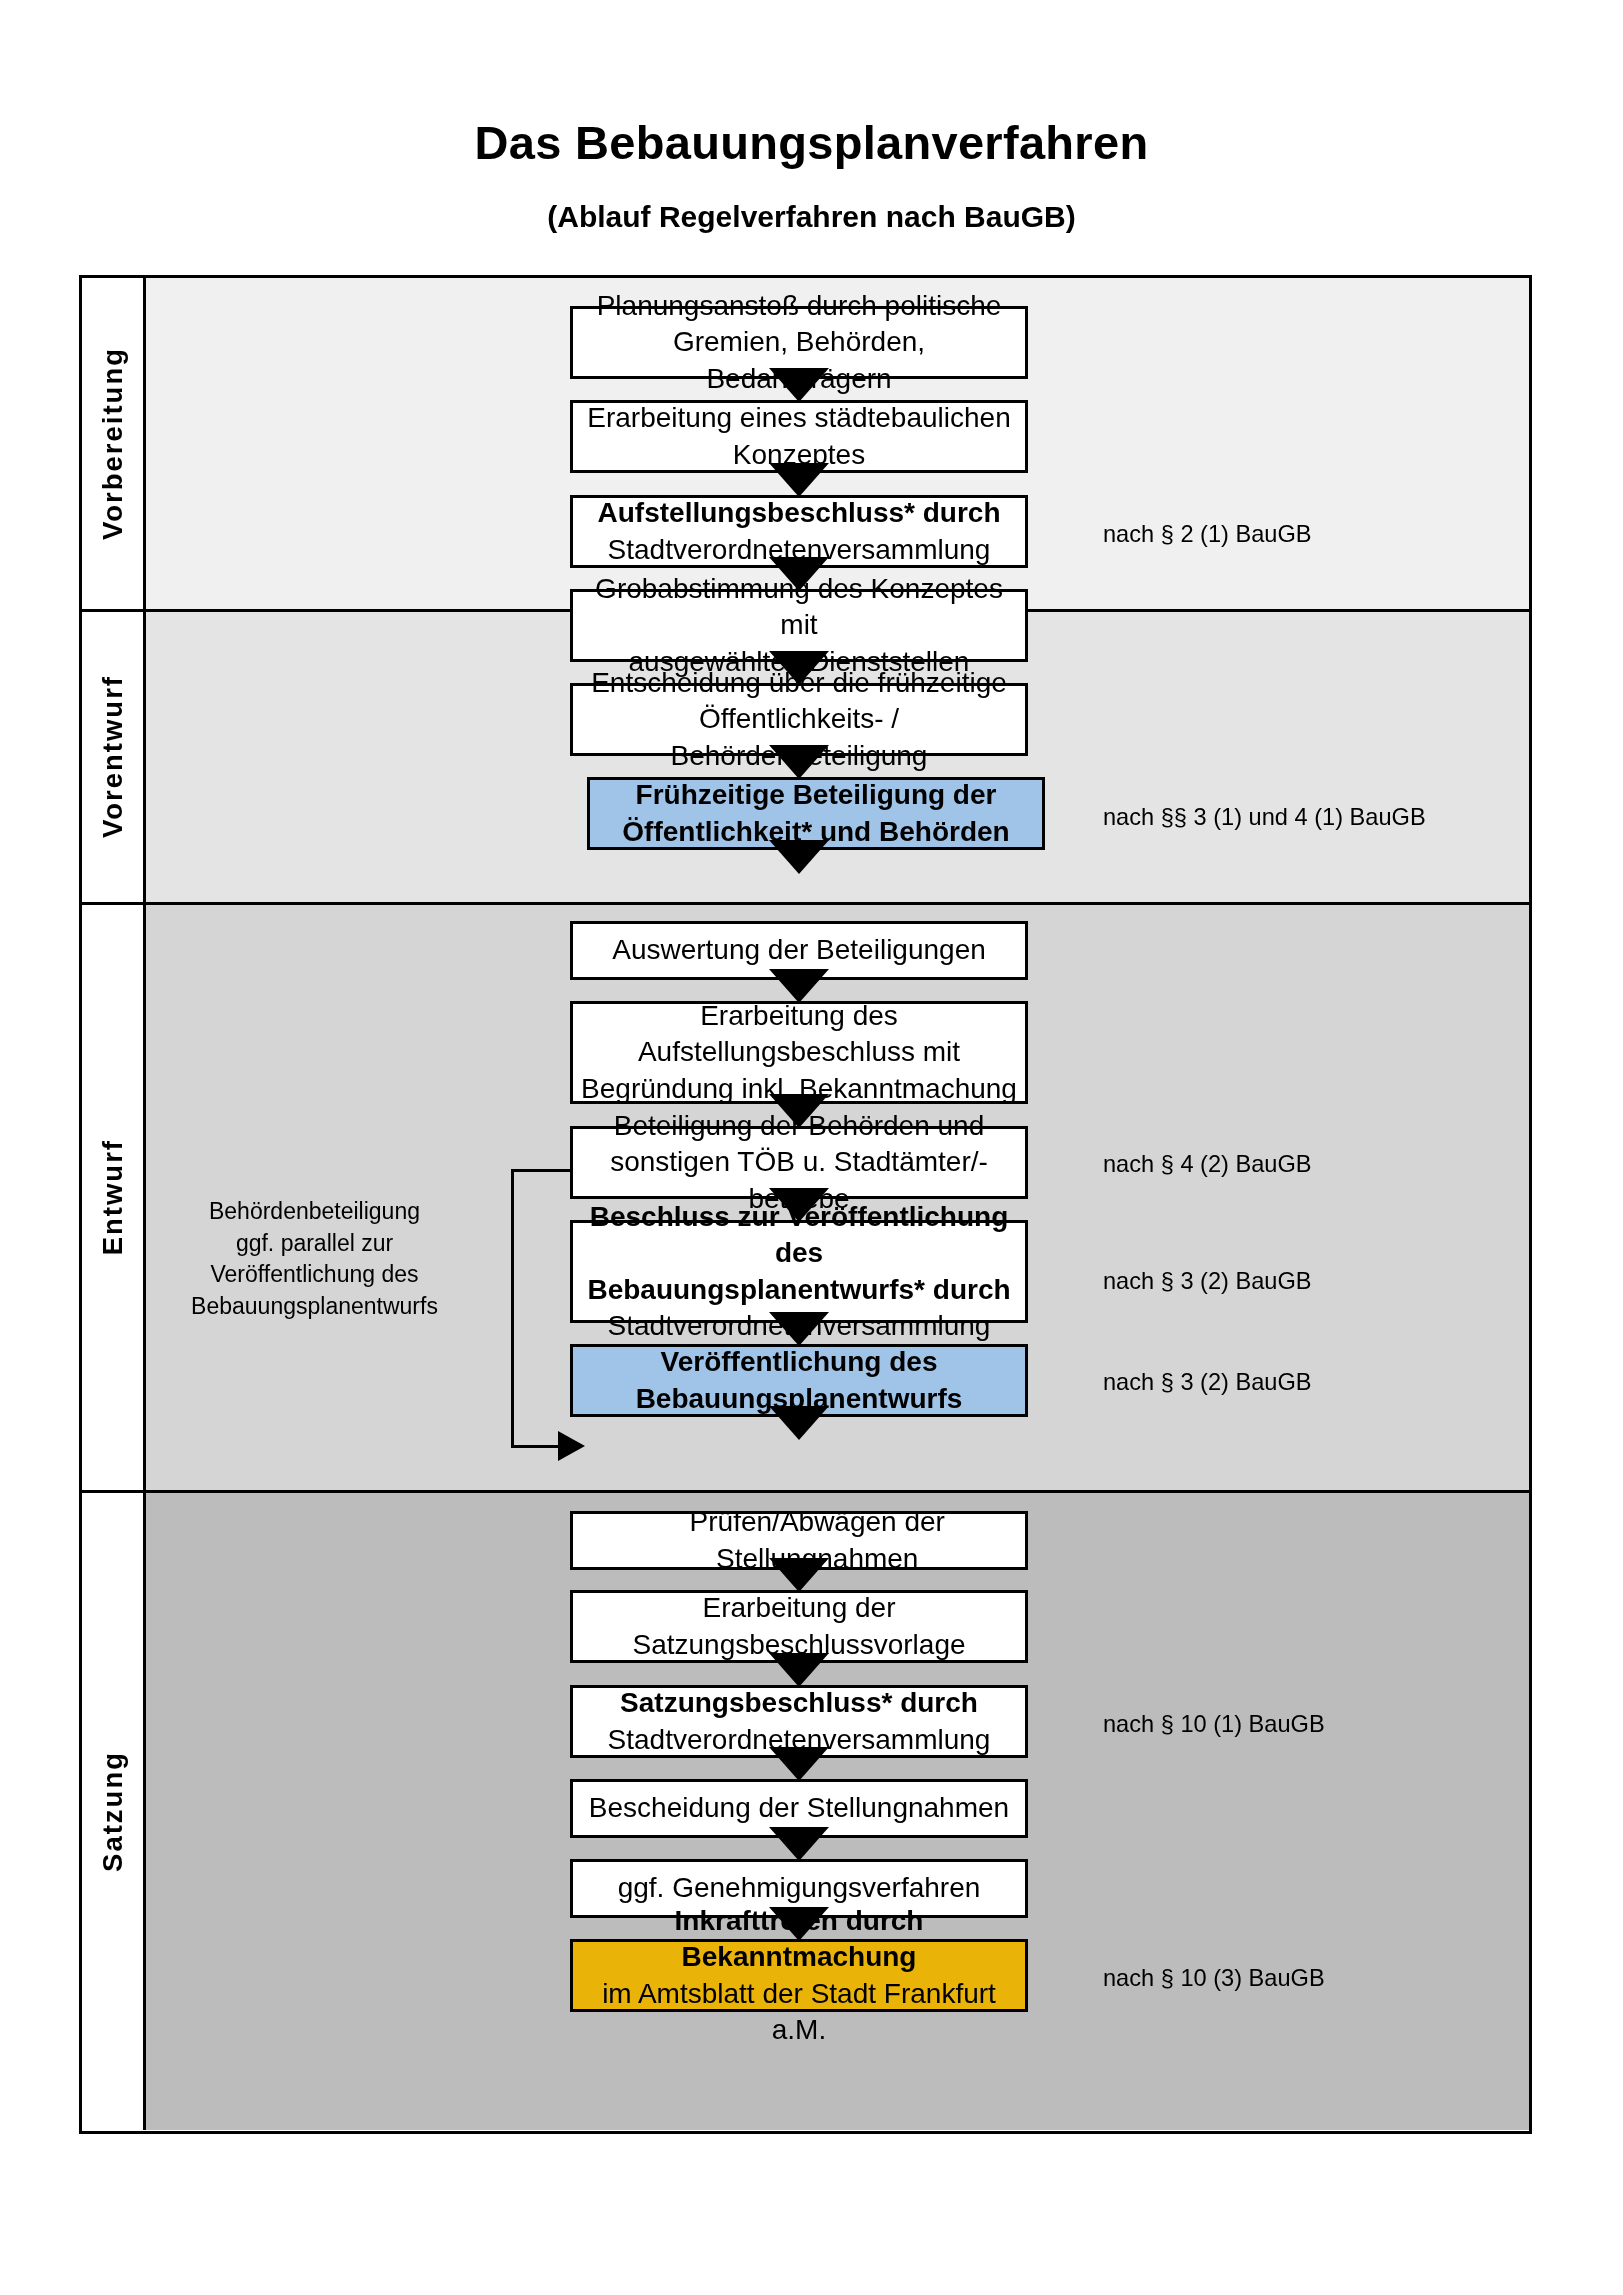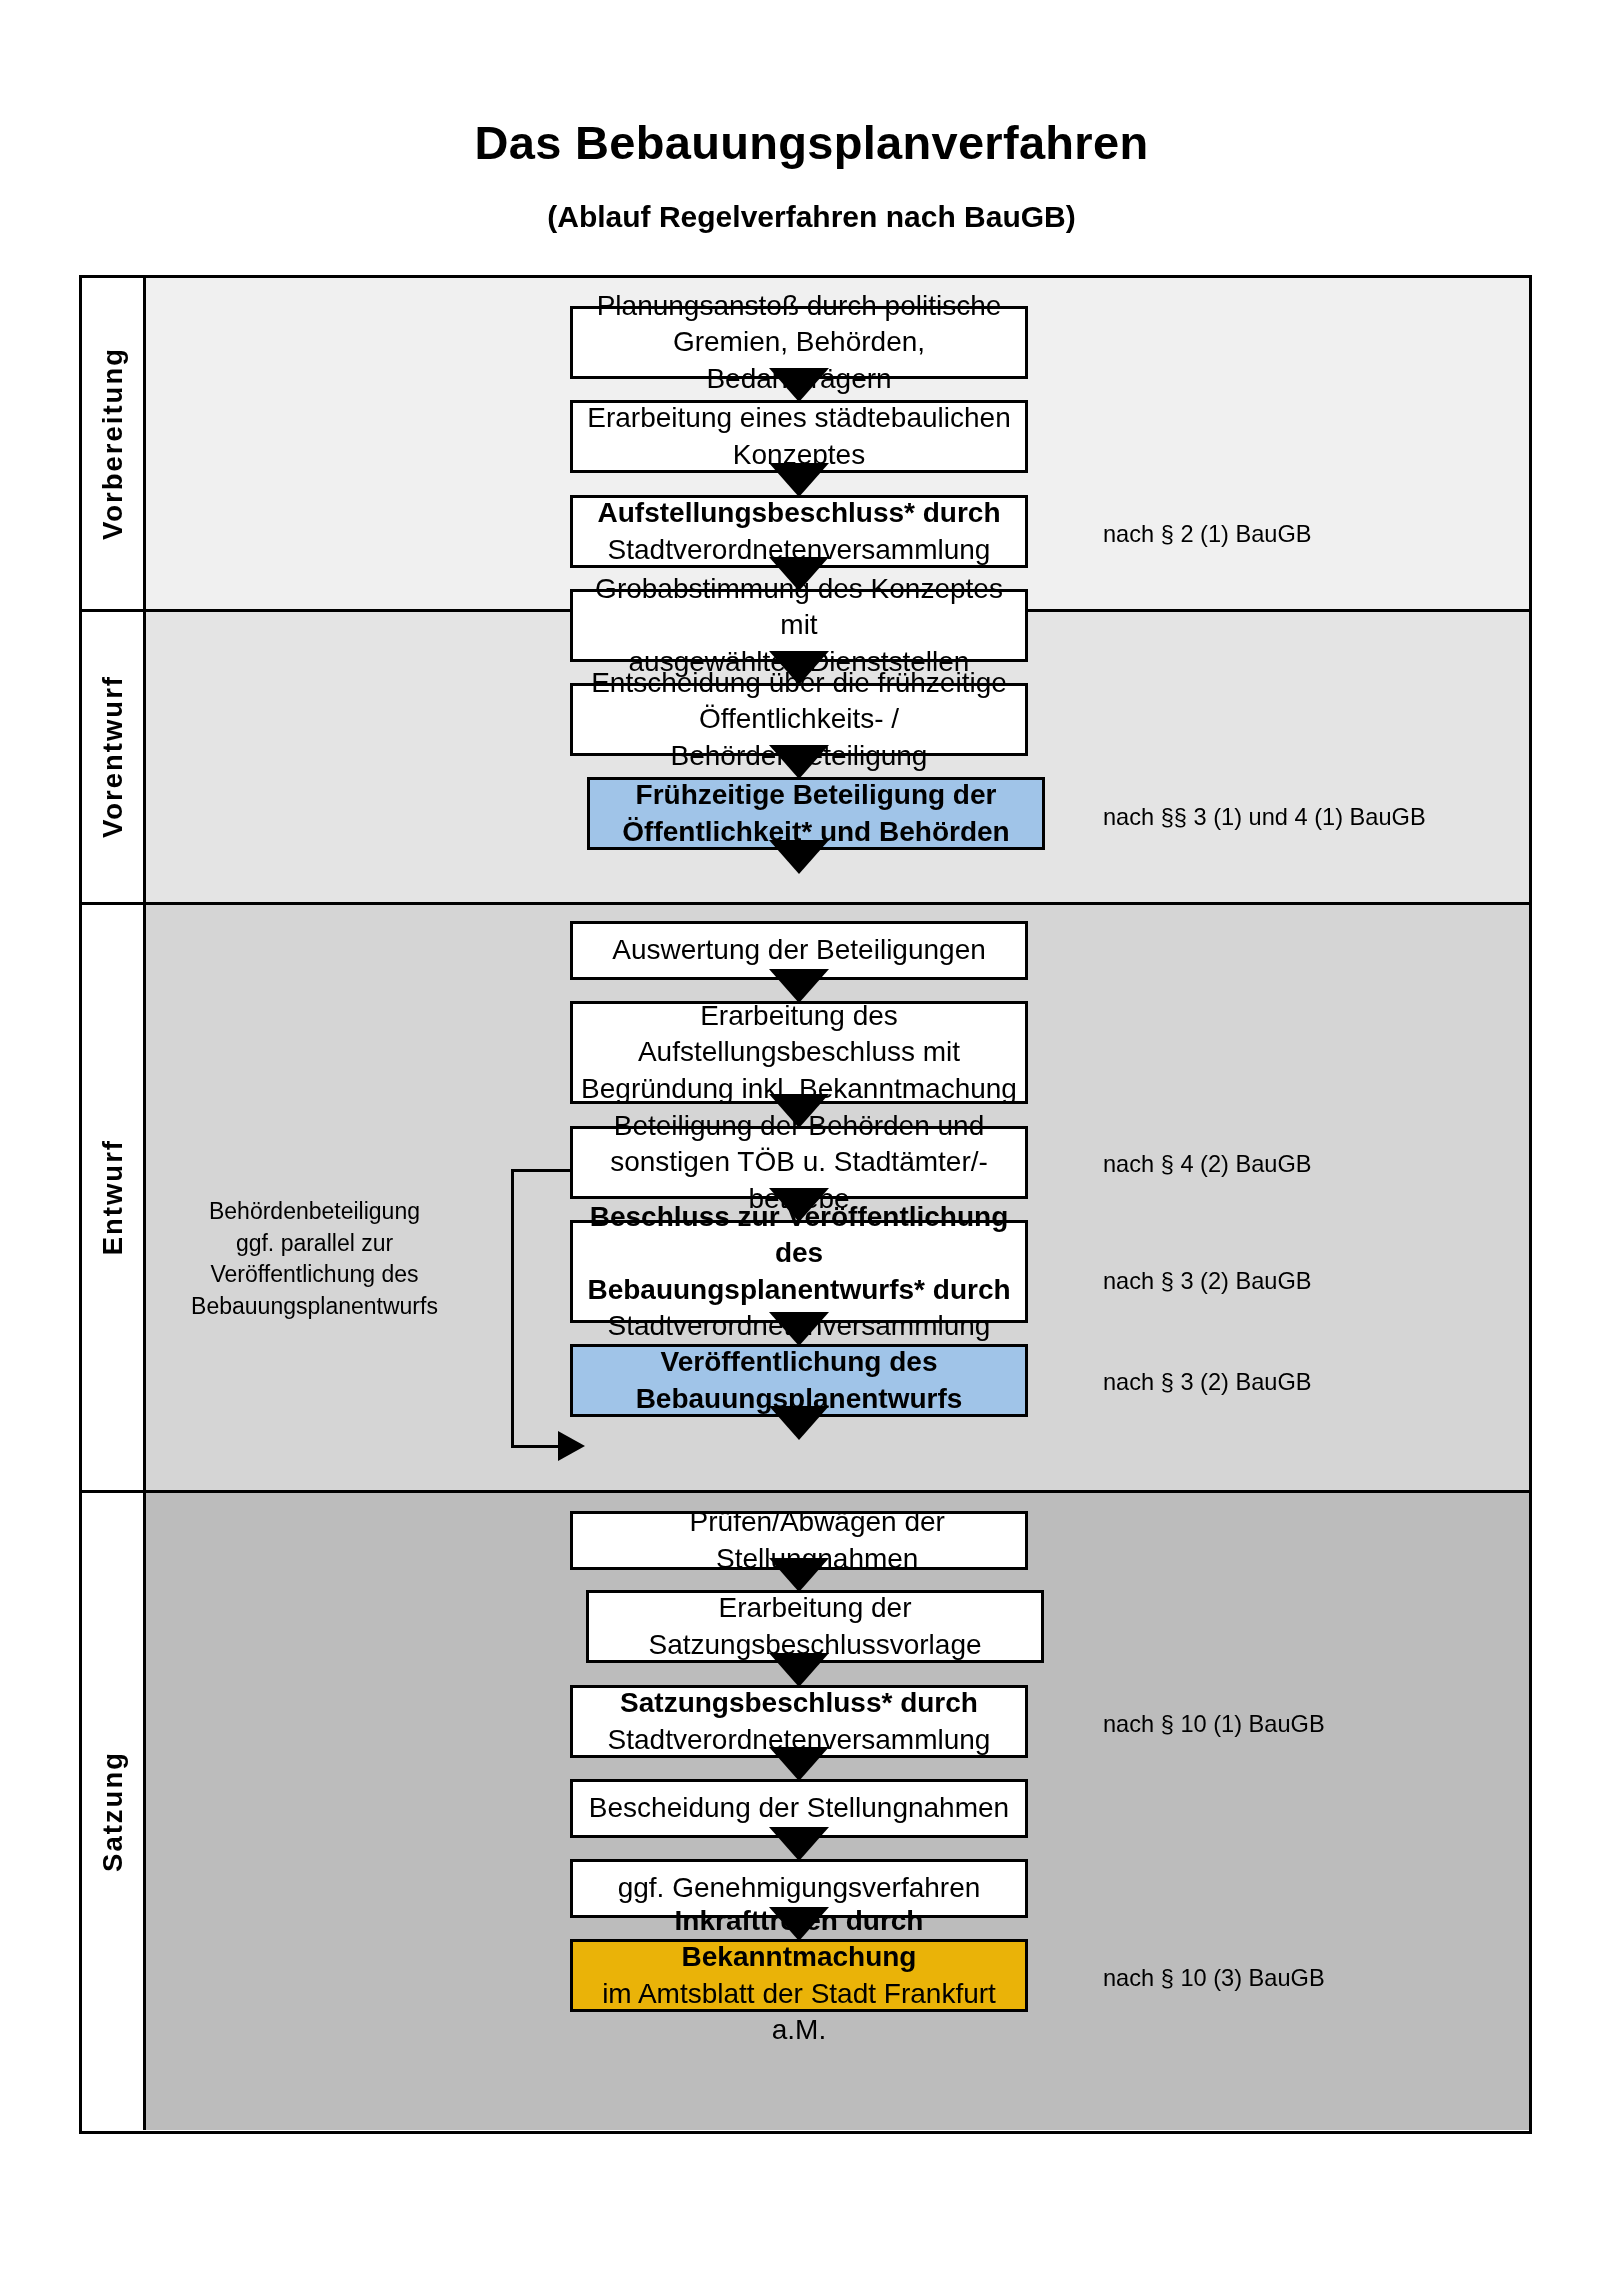--- a/index.html
+++ b/index.html
@@ -257,21 +257,21 @@
     </div>
     <div class="arrow" style="left:687px;top:1128px;"></div>
 
     <div class="pbox" style="left:488px;top:1233px;height:59px;padding-left:43px;">
       <span class="t">
         <span>Prüfen/Abwägen der Stellungnahmen</span>
       </span>
     </div>
     <div class="arrow" style="left:687px;top:1280px;"></div>
 
-    <div class="pbox" style="left:488px;top:1312px;height:73px;margin-left:16px;">
+    <div class="pbox" style="left:488px;top:1312px;height:73px;">
       <span class="t">
         <span>Erarbeitung der</span><br>
         <span>Satzungsbeschlussvorlage</span>
       </span>
     </div>
     <div class="arrow" style="left:687px;top:1375px;"></div>
 
     <div class="pbox" style="left:488px;top:1407px;height:73px;">
       <span class="t">
         <b>Satzungsbeschluss* durch</b><br>

